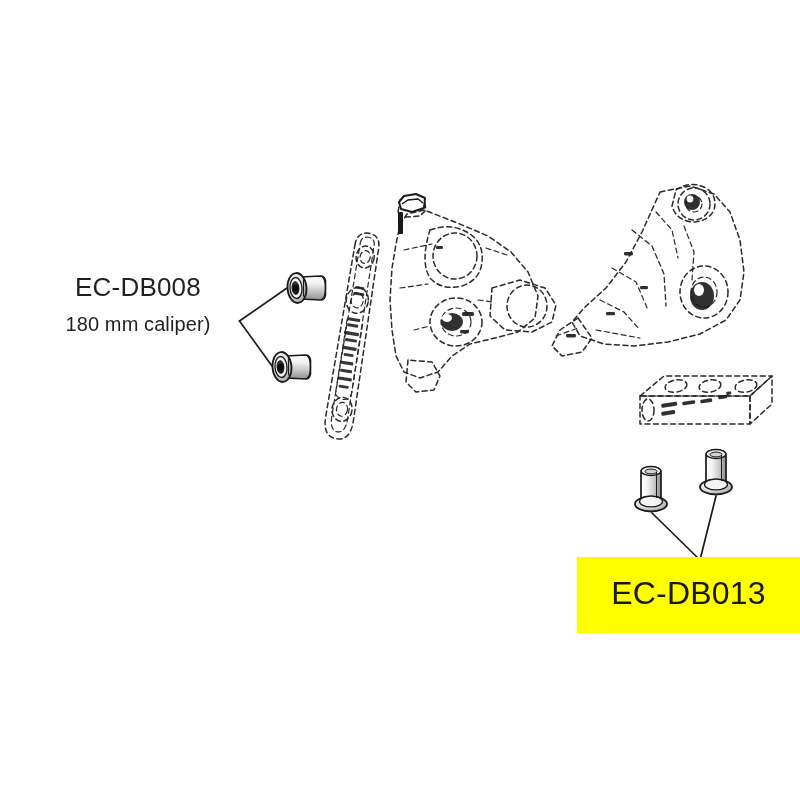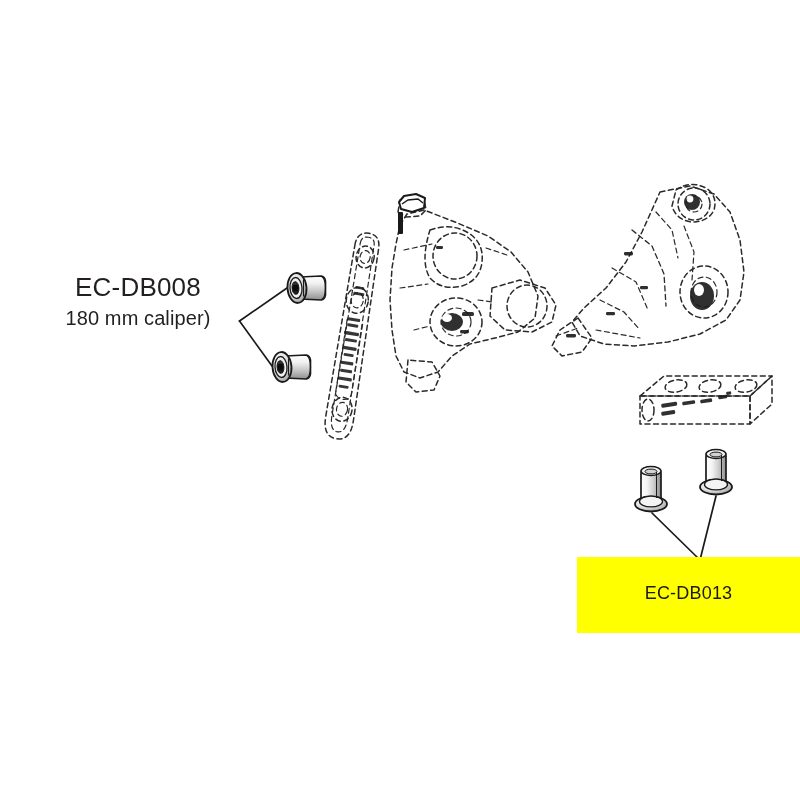--- a/index.html
+++ b/index.html
@@ -44,37 +44,37 @@
   .callout .desc {
     font-size: 20px;
     letter-spacing: 0.1px;
     display: block;
   }
   #callout-db008 {
     left: 8px;
     top: 270px;
     width: 260px;
   }
-  #callout-db008 .code { }
+  #callout-db008 .code { margin-bottom: 6px; }
   #callout-db008 .desc { line-height: 1.45; }
 
   #callout-db013 {
     left: 577px;
     top: 557px;
     width: 223px;
     height: 76px;
     background: #ffff00;
     display: flex;
     flex-direction: column;
     align-items: center;
     justify-content: center;
     box-sizing: border-box;
     color: #1a1a1a;
   }
-  #callout-db013 .code { margin-bottom: 3px; font-size: 18px; }
+  #callout-db013 .code { margin-bottom: 3px; font-size: 32px; }
   #callout-db013 .desc { font-size: 19px; }
 </style>
 </head>
 <body>
 
 <div id="diagram-root">
 
   <svg class="svg-layer" viewBox="0 0 800 800" xmlns="http://www.w3.org/2000/svg">
     <defs>
       <linearGradient id="boltShaft" x1="0" y1="0" x2="0" y2="1">

